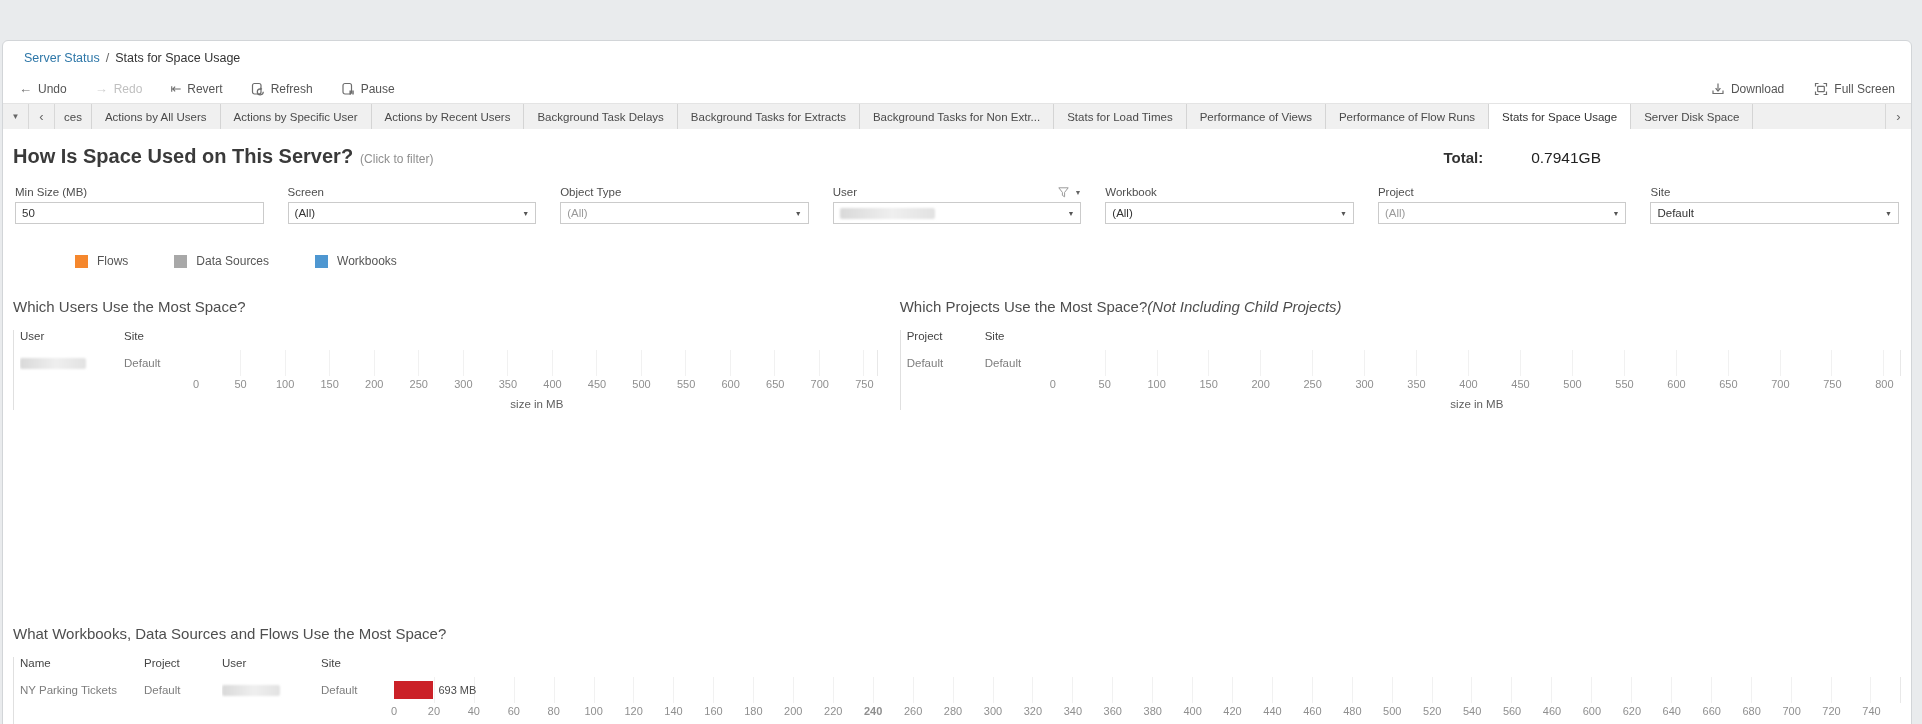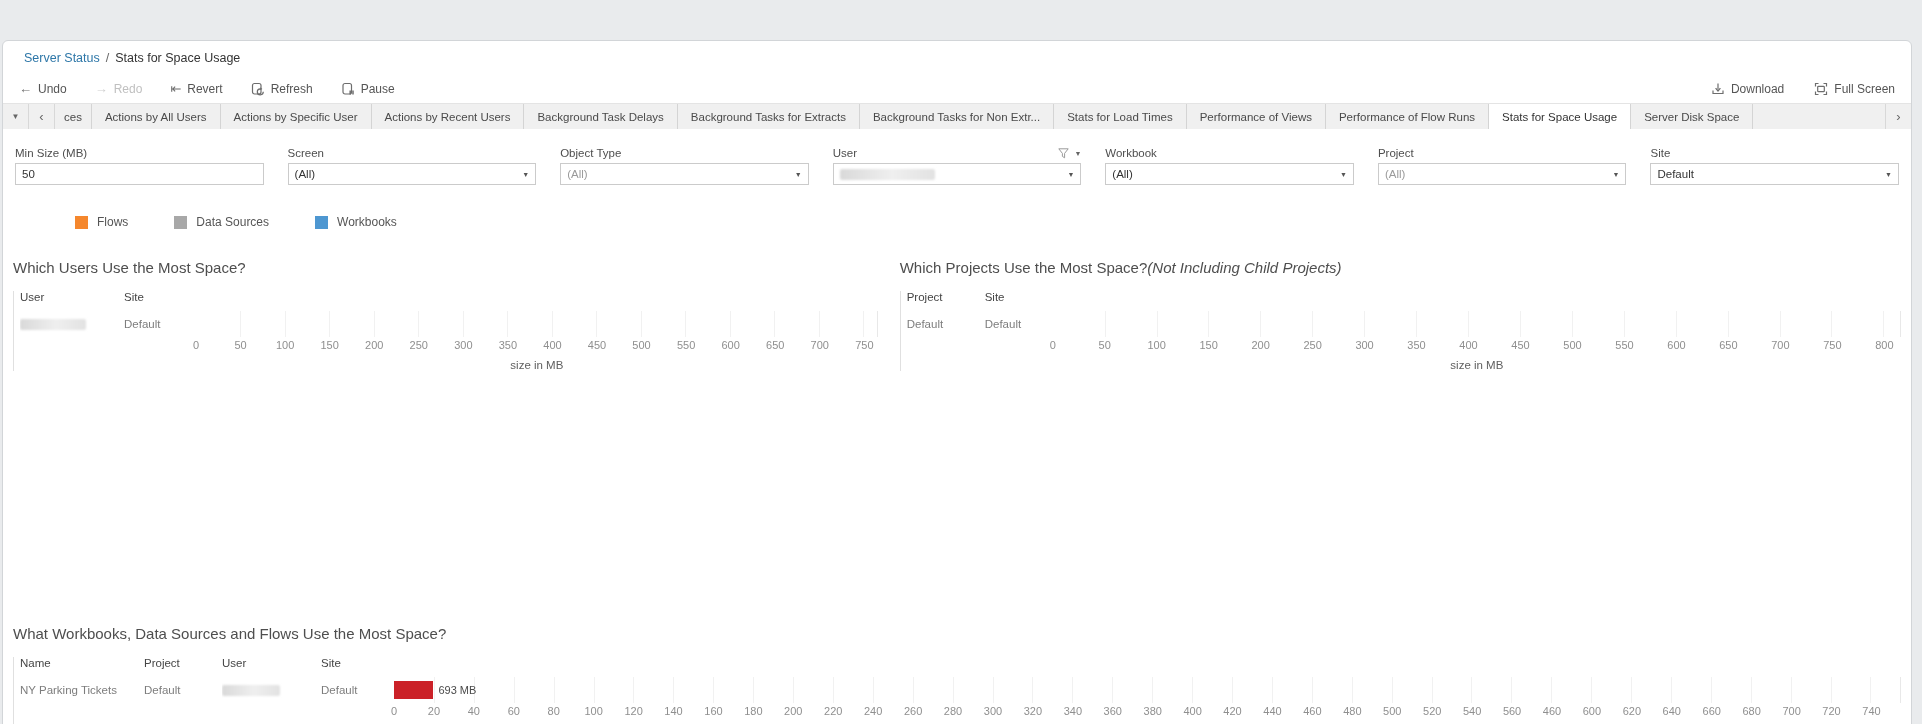--- a/index.html
+++ b/index.html
@@ -179,20 +179,28 @@
         <div class="tab">Server Disk Space</div>
       </div>
     <div class="tab-spacer"></div>
     <div class="tab-ctrl right">
         <span style="font-size:13px">›</span>
       </div>
   </div>
 
   <div class="content">
 
+    <div class="title-row">
+      <span class="page-title">How Is Space Used on This Server?</span>
+      <span class="page-subtitle">(Click to filter)</span>
+      <span class="total-wrap">
+        <span class="total-label">Total:</span>
+        <span class="total-value">0.7941GB</span>
+      </span>
+    </div>
 
     <div class="filters-row">
         <div class="filter">
           <div class="filter-label-row">
             <span>Min Size (MB)</span>
           </div>
           <div class="filter-control">
             <span>50</span>
           </div>
         </div>
@@ -474,21 +482,21 @@
               <span class="tick" style="left: 5.29942%;">40</span>
               <span class="tick" style="left: 7.94913%;">60</span>
               <span class="tick" style="left: 10.5988%;">80</span>
               <span class="tick" style="left: 13.2485%;">100</span>
               <span class="tick" style="left: 15.8983%;">120</span>
               <span class="tick" style="left: 18.548%;">140</span>
               <span class="tick" style="left: 21.1977%;">160</span>
               <span class="tick" style="left: 23.8474%;">180</span>
               <span class="tick" style="left: 26.4971%;">200</span>
               <span class="tick" style="left: 29.1468%;">220</span>
-              <span class="tick" style="left: 31.7965%;">240</span>
+              <span class="tick" style="left: 31.7965%; font-weight: bold;">240</span>
               <span class="tick" style="left: 34.4462%;">260</span>
               <span class="tick" style="left: 37.0959%;">280</span>
               <span class="tick" style="left: 39.7456%;">300</span>
               <span class="tick" style="left: 42.3953%;">320</span>
               <span class="tick" style="left: 45.045%;">340</span>
               <span class="tick" style="left: 47.6948%;">360</span>
               <span class="tick" style="left: 50.3445%;">380</span>
               <span class="tick" style="left: 52.9942%;">400</span>
               <span class="tick" style="left: 55.6439%;">420</span>
               <span class="tick" style="left: 58.2936%;">440</span>

